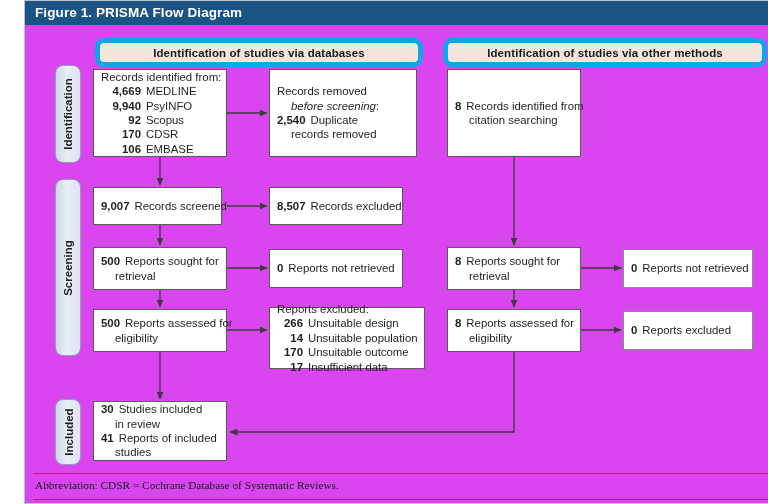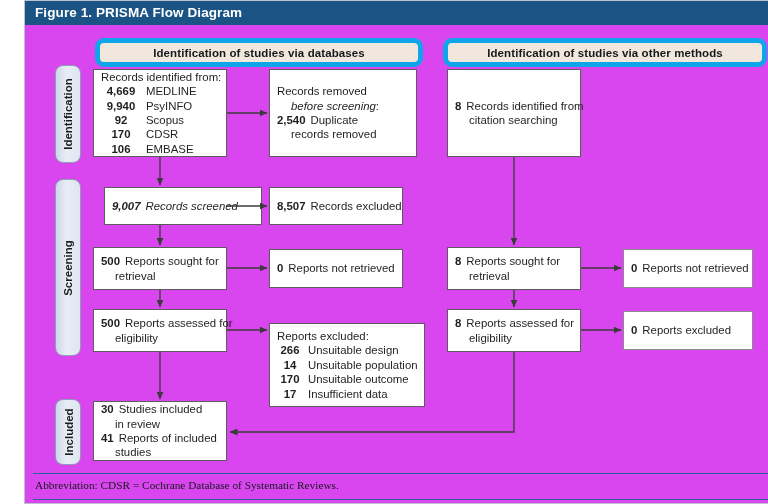--- a/index.html
+++ b/index.html
@@ -27,21 +27,21 @@
   
   .box{position:absolute;border:1px solid #5b5b5b;background:#ffffff;box-sizing:border-box;
         display:flex;flex-direction:column;justify-content:center;}
   .box.thin{border-color:#8a8a8a;}
   .box .pad{padding:0 7px;}
   .ln{font-size:11.4px;color:#1f1f1f;line-height:14.2px;white-space:nowrap;}
   .it{font-style:italic;}
 
   
   .row{display:flex;font-size:11.4px;line-height:14.4px;color:#1f1f1f;white-space:nowrap;}
-  .row .num{font-weight:bold;text-align:center;flex:0 0 auto;}
+  .row .num{font-weight:bold;text-align:right;flex:0 0 auto;}
   .row .lbl{padding-left:5px;}
   .w40{width:40px}.w26{width:26px}
 
   .ind{padding-left:14px;}
 
   
   svg#wires{position:absolute;left:0;top:0;width:768px;height:504px;pointer-events:none;}
 
   
   #ftr{position:absolute;left:8px;top:472px;width:752px;border-top:1px solid #2c5f92;}
@@ -105,21 +105,21 @@
       <div class="ln">Records removed</div>
       <div class="ln ind"><span class="it">before screening</span><span>:</span></div>
       <div class="row">
           <span class="num">2,540</span>
           <span class="lbl">Duplicate</span>
         </div>
       <div class="ln ind">records removed</div>
     </div>
   </div>
 
-  <div class="box" style="left:79px;top:186px;width:158px;height:38px;font-style:italic;">
+  <div class="box" style="left:68px;top:186px;width:129px;height:38px;">
     <div class="pad">
         <div class="row">
           <span class="num">9,007</span>
           <span class="lbl">Records screened</span>
         </div>
       </div>
   </div>
 
   <div class="box" style="left:244px;top:186px;width:134px;height:38px;">
     <div class="pad">
@@ -152,21 +152,21 @@
   <div class="box" style="left:68px;top:308px;width:134px;height:43px;">
     <div class="pad">
       <div class="row">
           <span class="num">500</span>
           <span class="lbl">Reports assessed for</span>
         </div>
       <div class="ln ind">eligibility</div>
     </div>
   </div>
 
-  <div class="box" style="left:244px;top:322px;width:156px;height:84px;">
+  <div class="box" style="left:244px;top:306px;width:156px;height:62px;">
     <div class="pad">
       <div class="ln">Reports excluded:</div>
       <div class="row">
           <span class="num w26">266</span>
           <span class="lbl">Unsuitable design</span>
         </div>
       <div class="row">
           <span class="num w26">14</span>
           <span class="lbl">Unsuitable population</span>
         </div>

